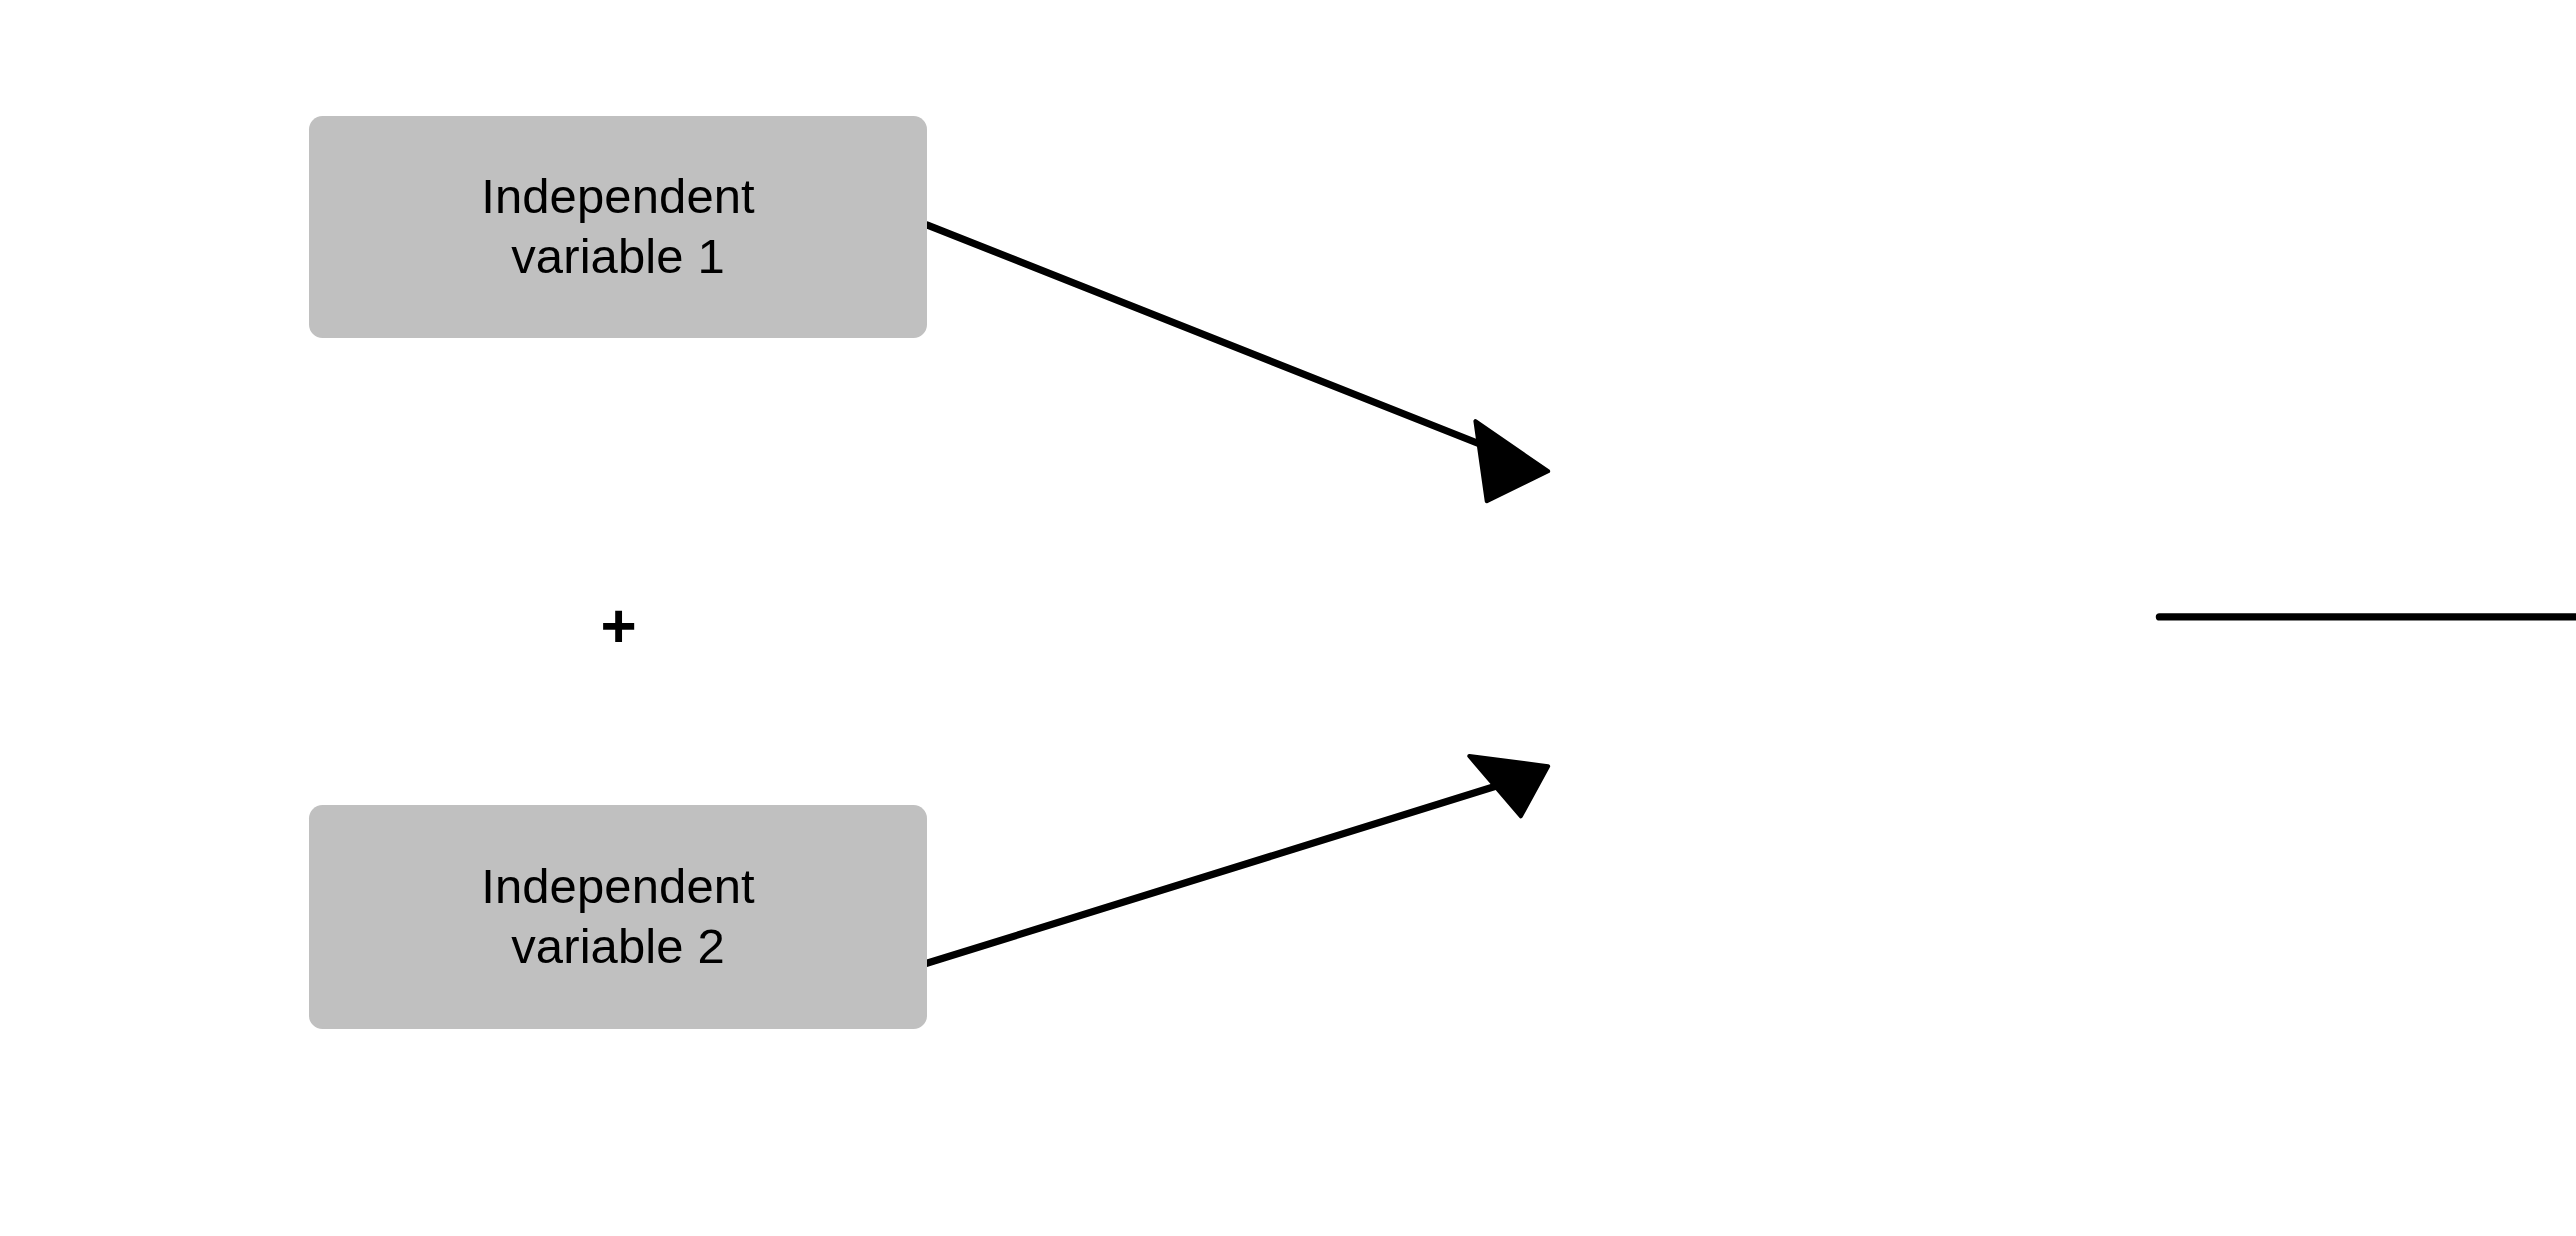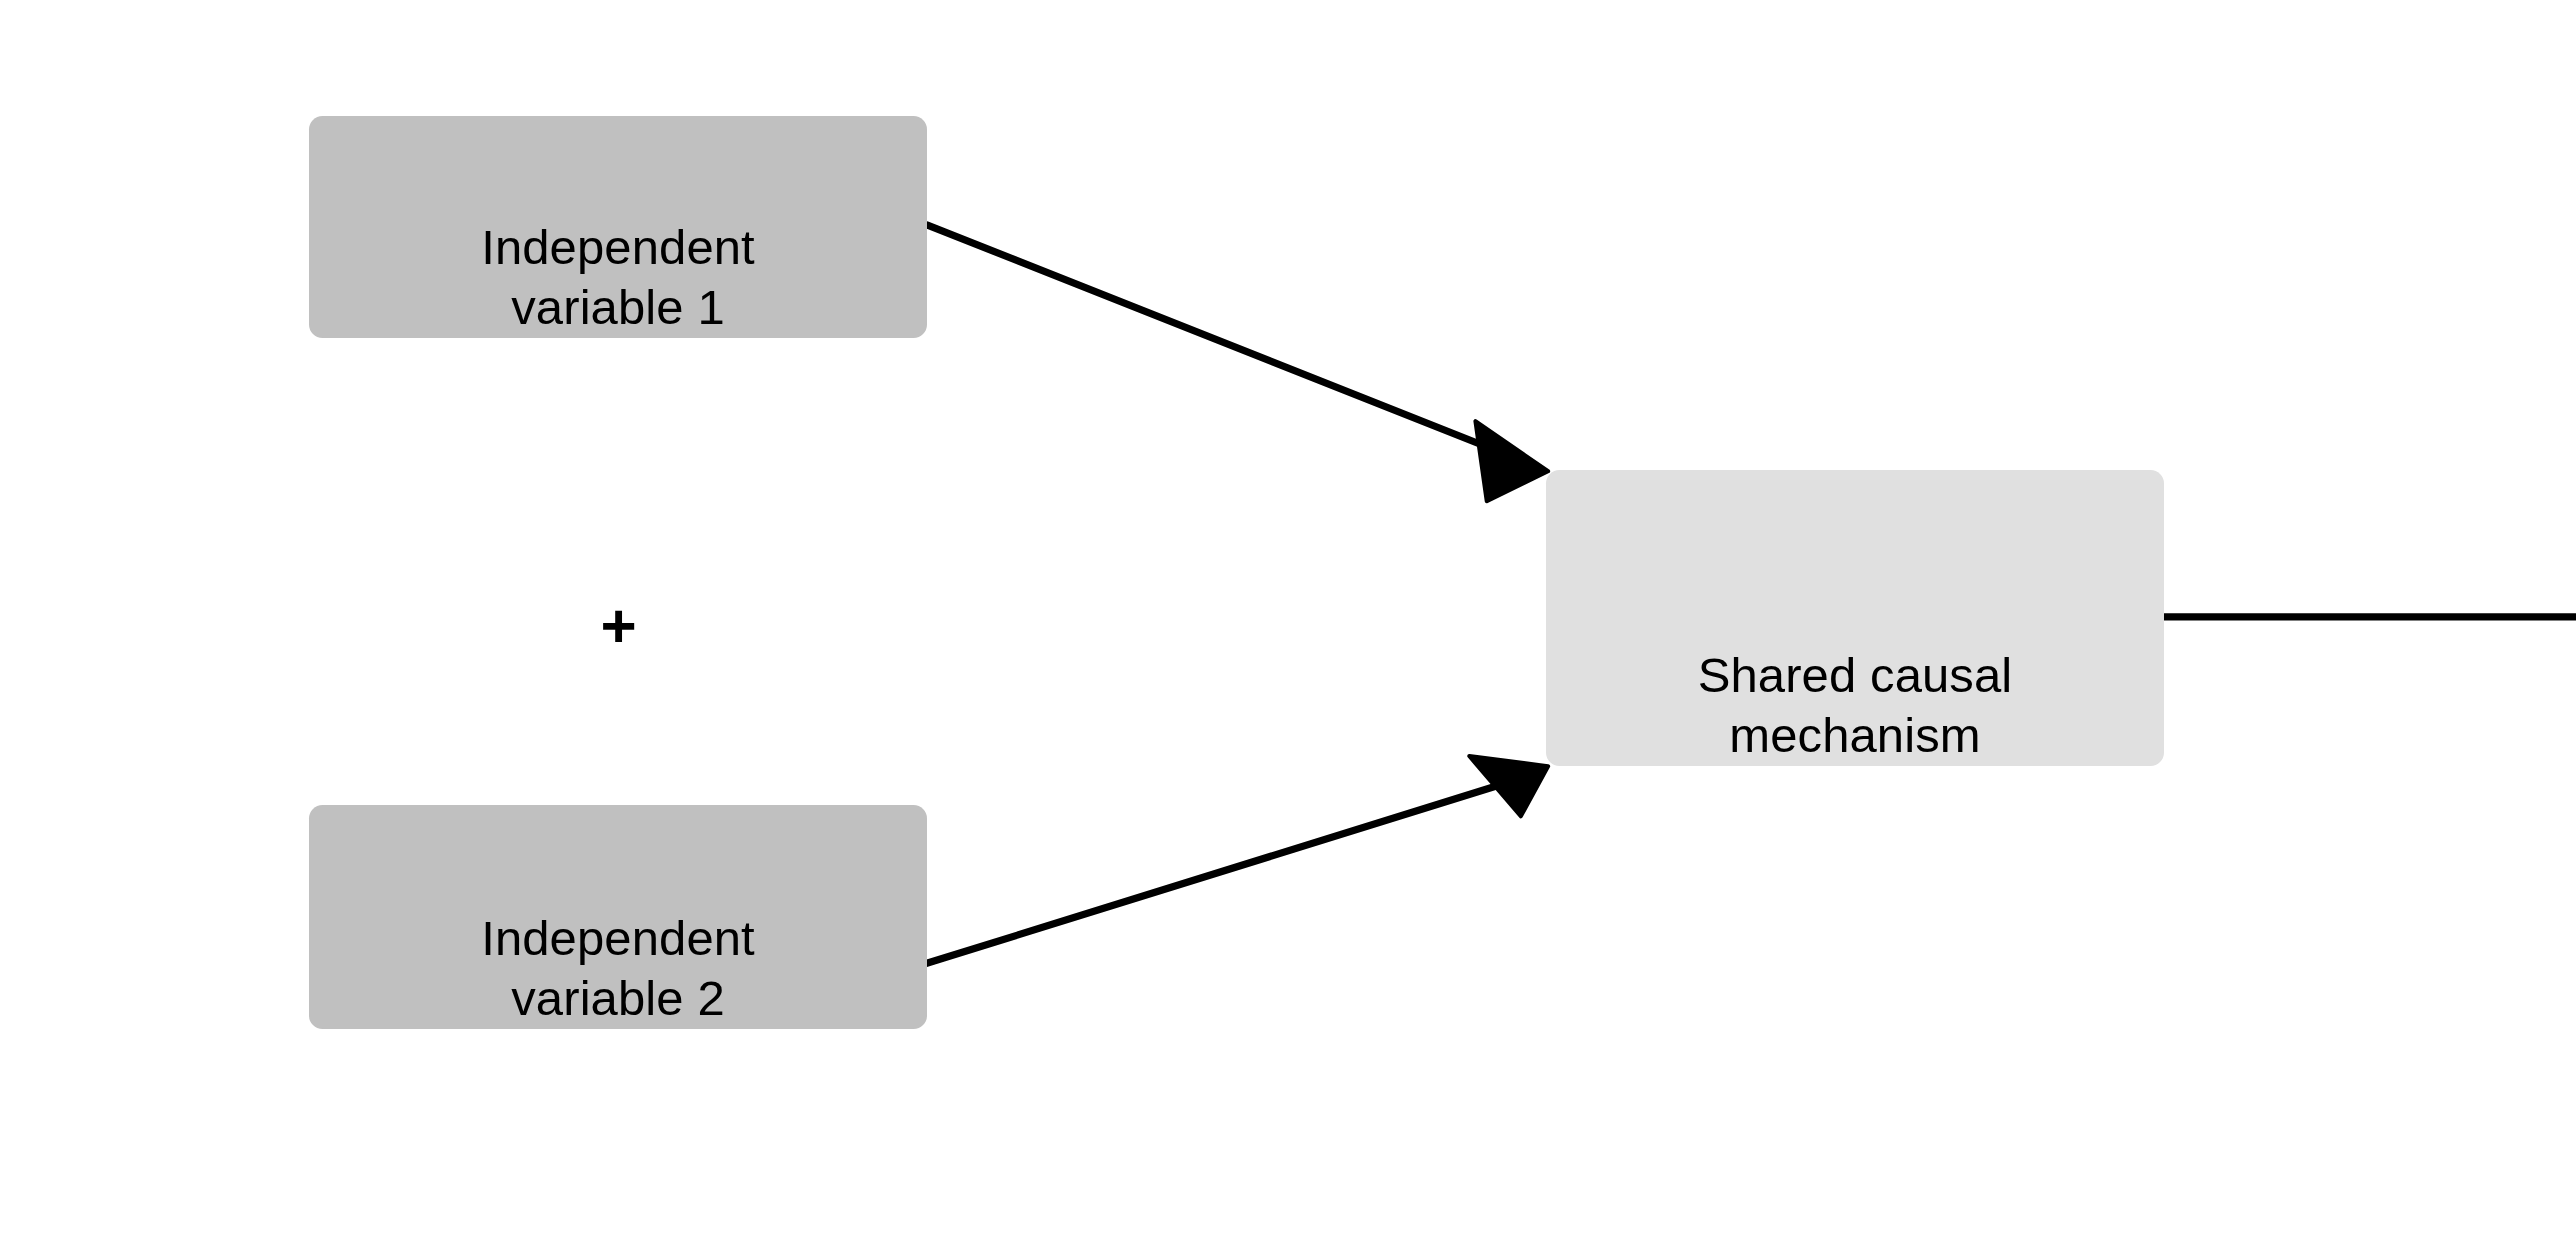--- a/index.html
+++ b/index.html
@@ -15,21 +15,21 @@
     position: relative;
     width: 3709px;
     height: 1236px;
     background: #ffffff;
     overflow: hidden;
   }
   .node {
     position: absolute;
     box-sizing: border-box;
     display: flex;
-    align-items: flex-end;
+    align-items: center;
     justify-content: center;
     text-align: center;
     color: #000000;
     font-family: "Liberation Sans", sans-serif;
     font-size: 49px;
     line-height: 1.22;
     font-weight: 400;
     letter-spacing: 0.1px;
     border-radius: 13.4px;
   }
@@ -115,19 +115,15 @@
 variable 1</span>
   </div>
 
   <div id="plus-operator">+</div>
 
   <div class="node" id="node-iv2">
     <span class="node-label">Independent
 variable 2</span>
   </div>
 
-  <div class="node" id="node-shared">
-    <span class="node-label">Shared causal
-mechanism</span>
-  </div>
 
 </div>
 
 
 </body></html>

